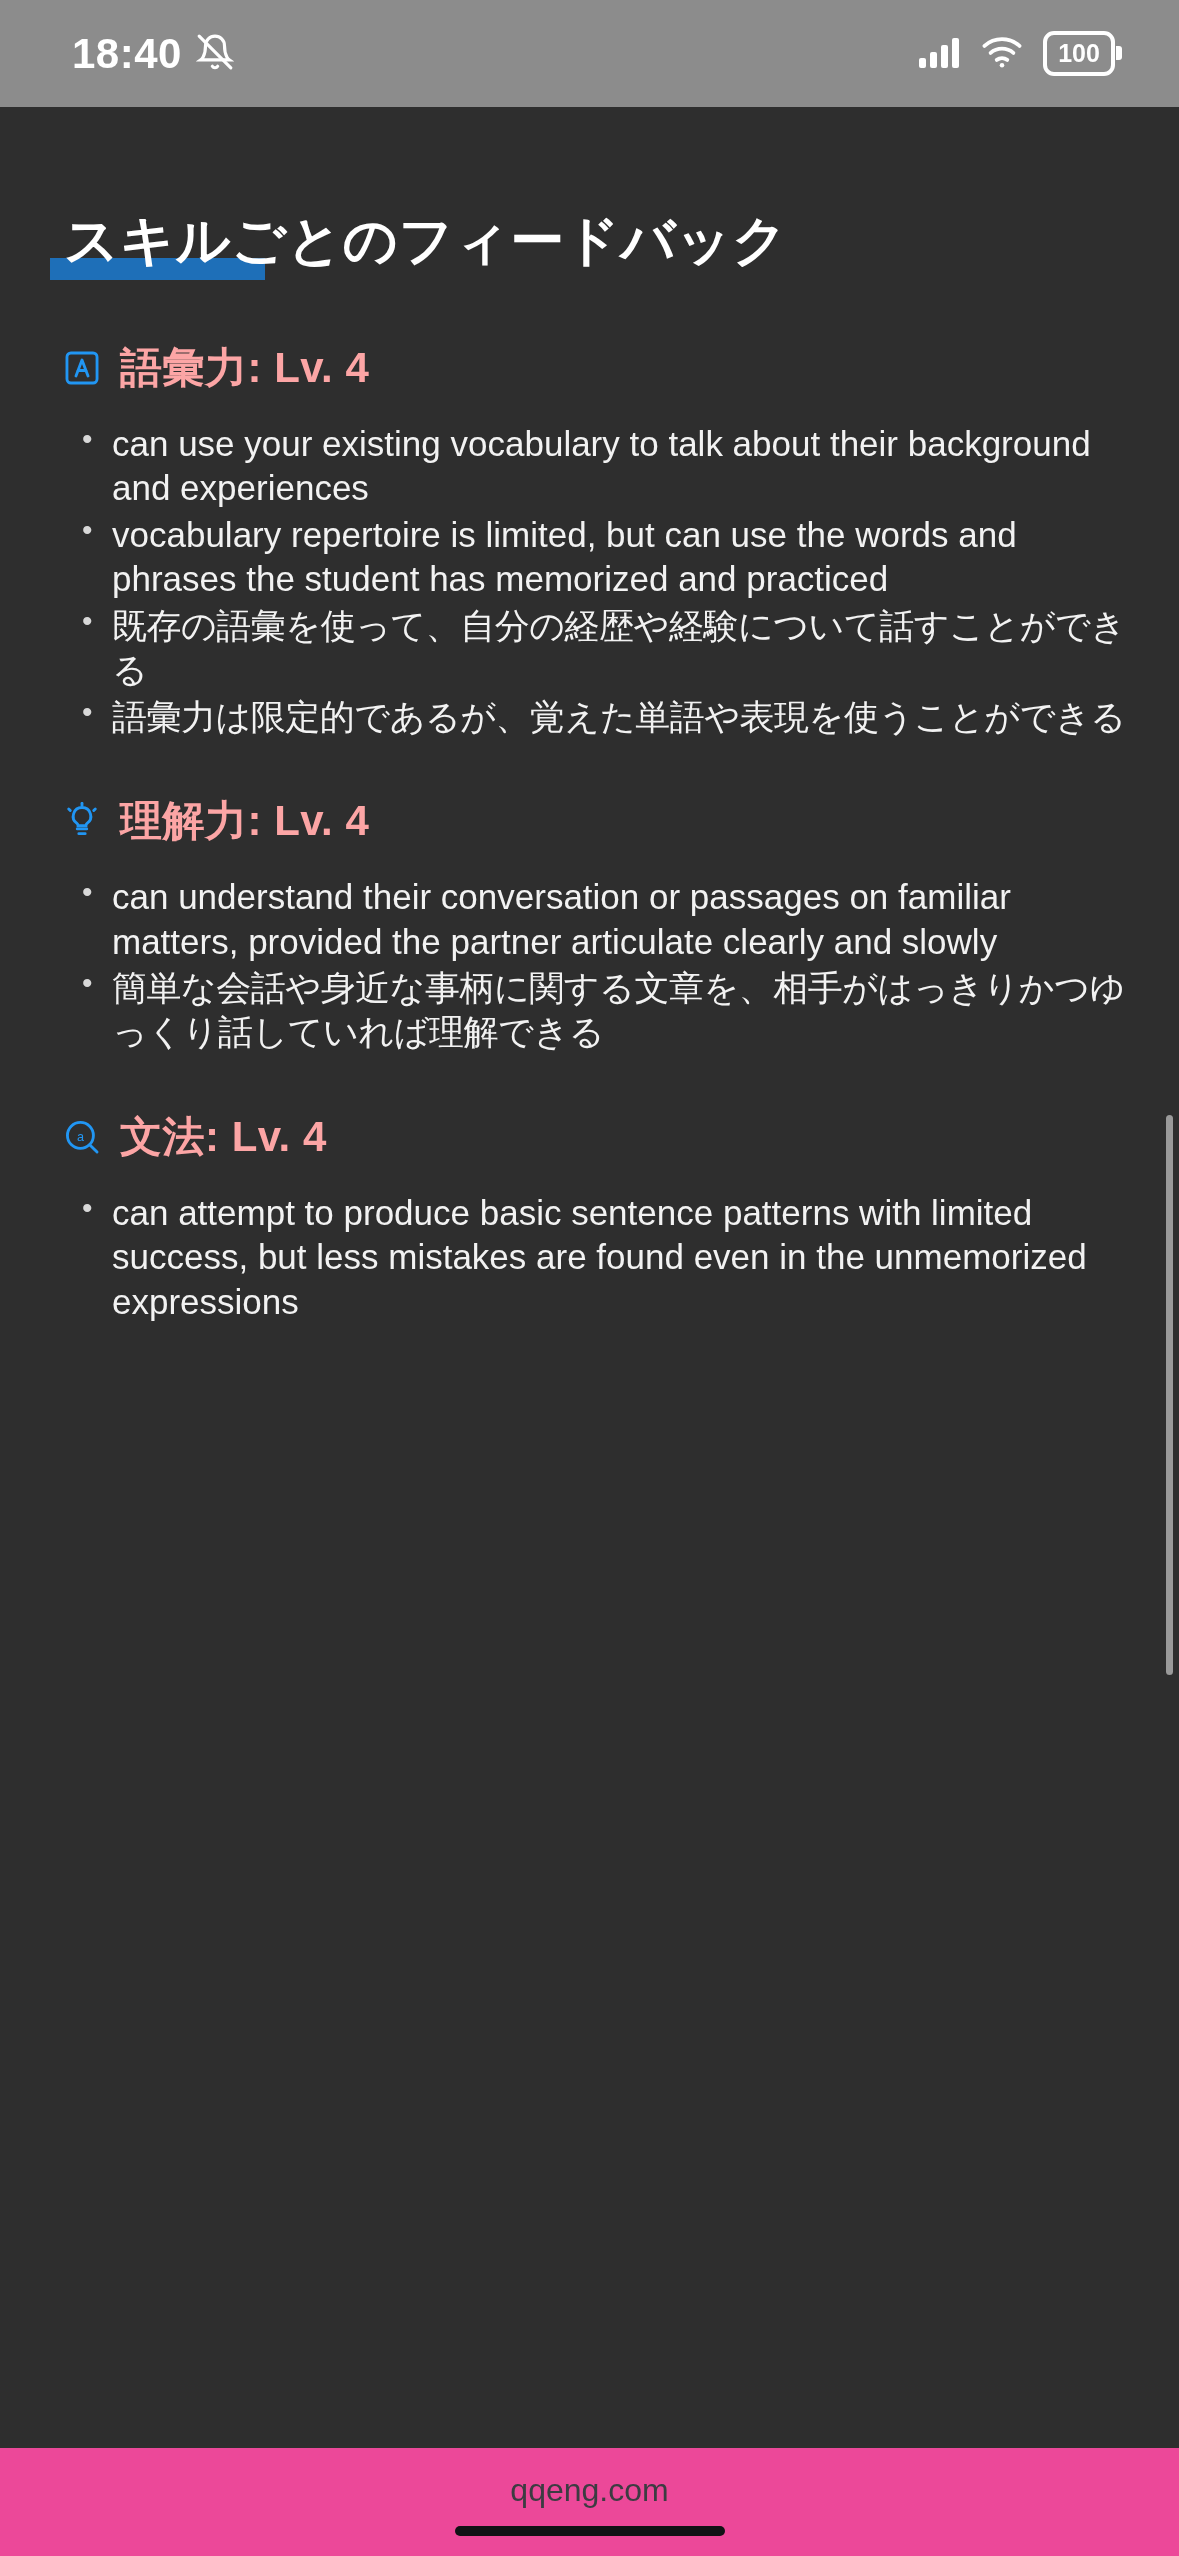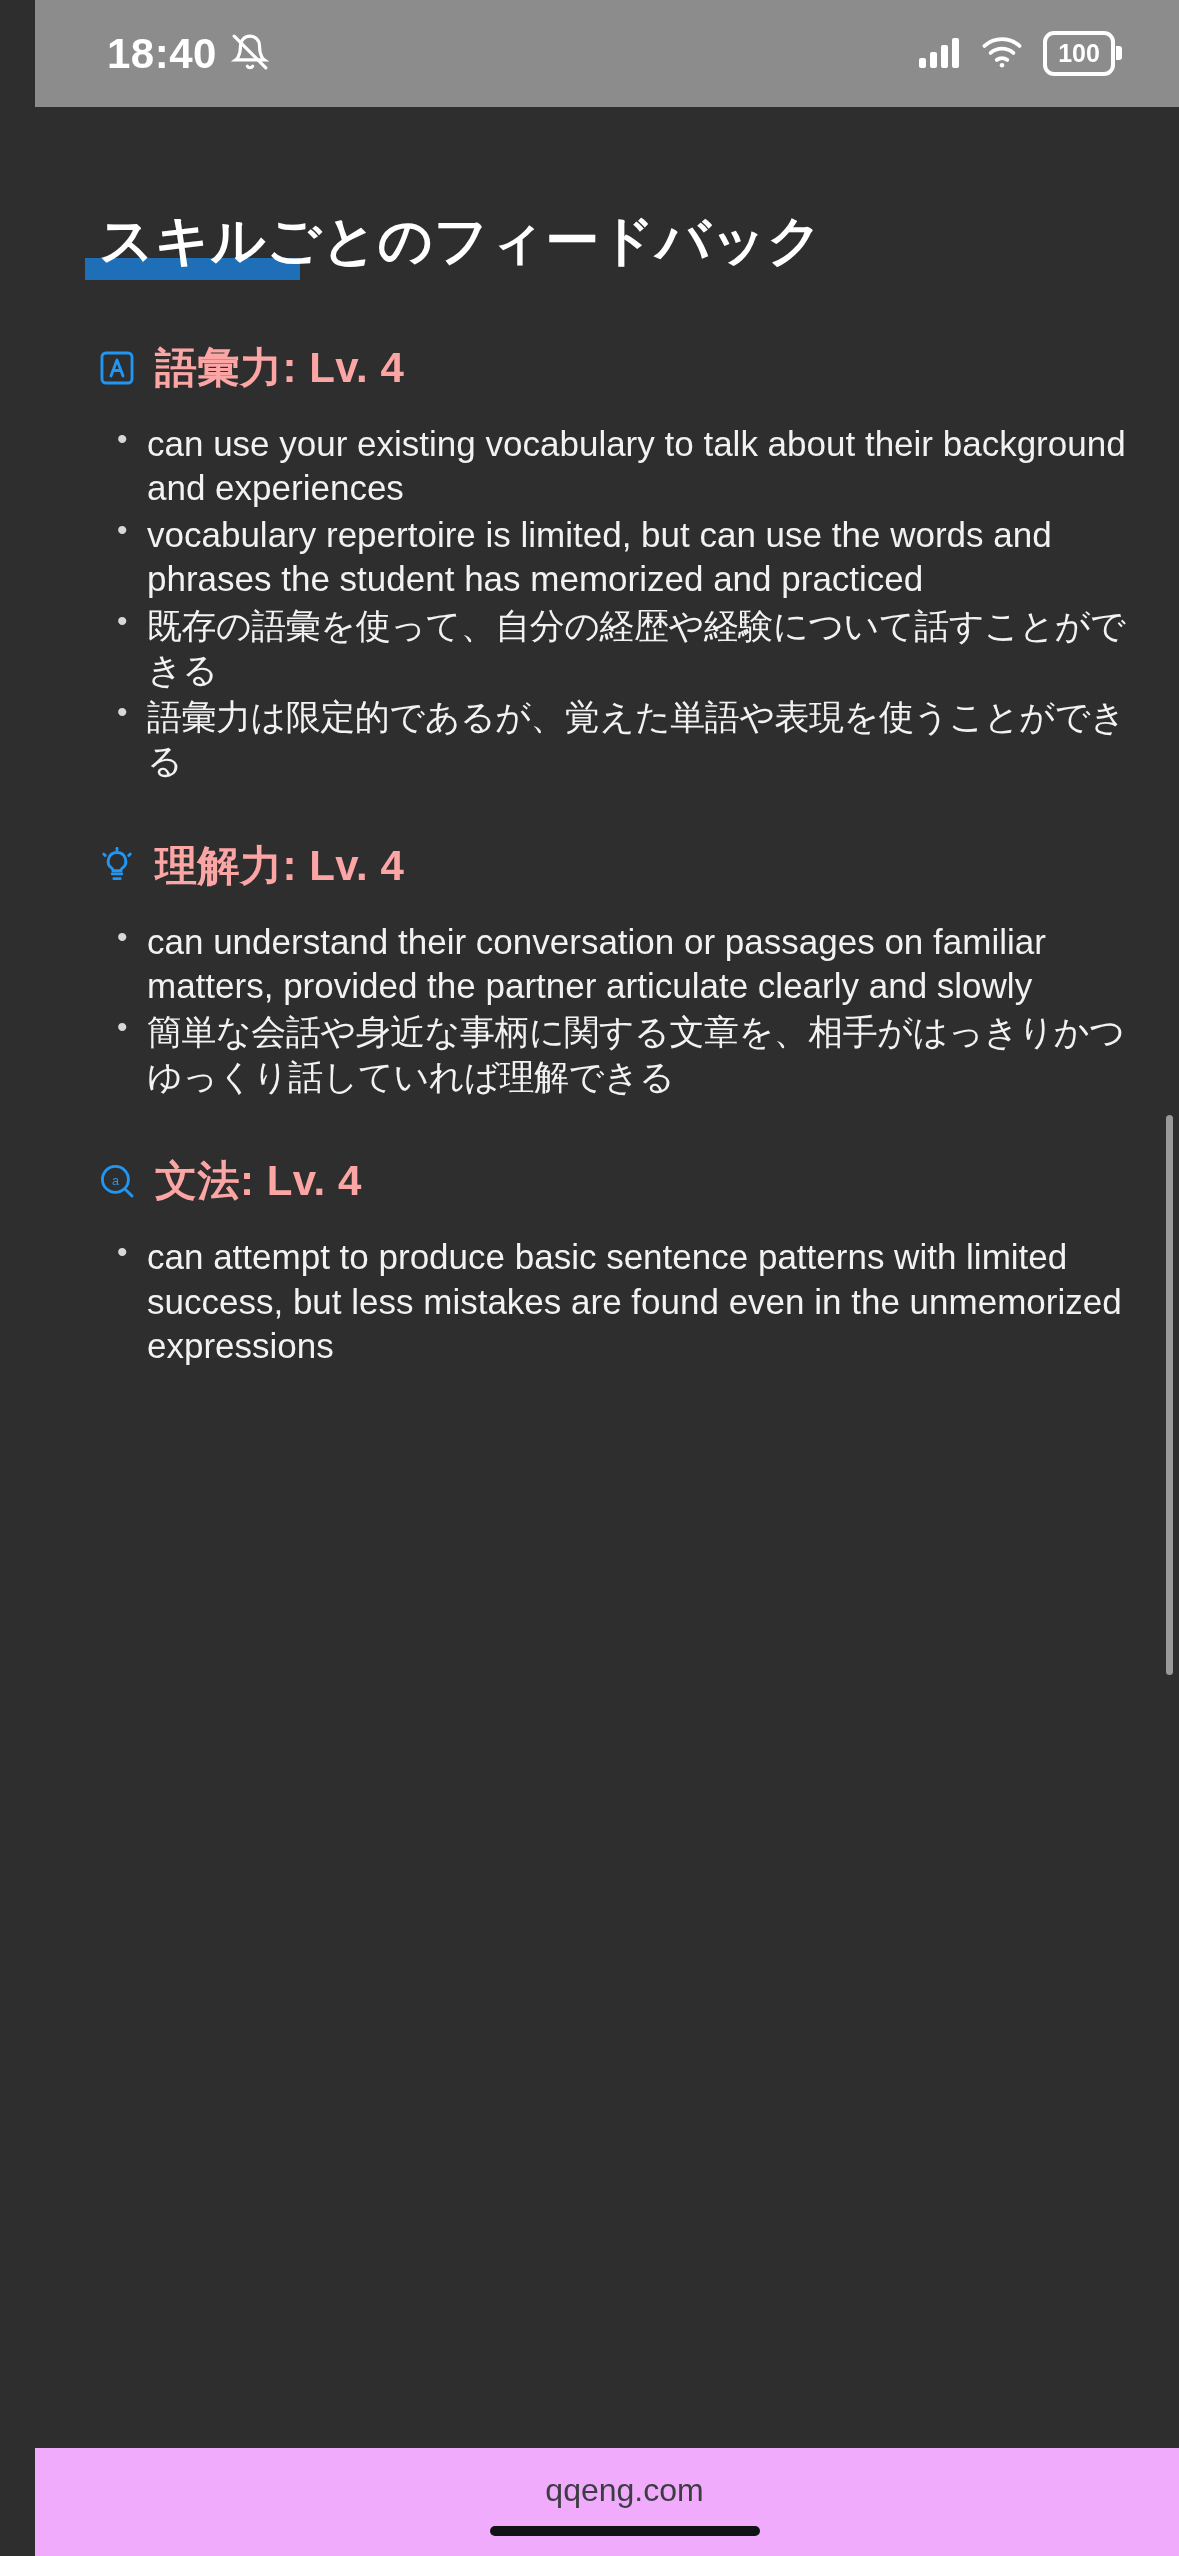--- a/index.html
+++ b/index.html
@@ -38,21 +38,20 @@
     background:#ffffff;
     border-radius:0 3px 3px 0;
   }
   .battery span { font-size:25px; font-weight:700; color:#ffffff; line-height:1; }
 
   
   .page {
     position:relative;
     height:2556px;
     background:#2e2e2e;
-    margin-left:35px;
   }
   .content {
     padding:92px 48px 0 48px;
     color:#ffffff;
   }
   .page-title {
     font-size:54px;
     font-weight:700;
     letter-spacing:0.5px;
     color:#ffffff;
@@ -123,21 +122,21 @@
     background:#9a9a9a;
     border-radius:4px;
   }
 
   
   .bottom-bar {
     position:absolute;
     left:0; bottom:0;
     width:1179px;
     height:108px;
-    background:#f0abfc;
+    background:#ec4899;
     display:flex;
     flex-direction:column;
     align-items:center;
   }
   .domain-text {
     margin-top:24px;
     font-size:32px;
     color:#3c3c42;
   }
   .home-indicator {

